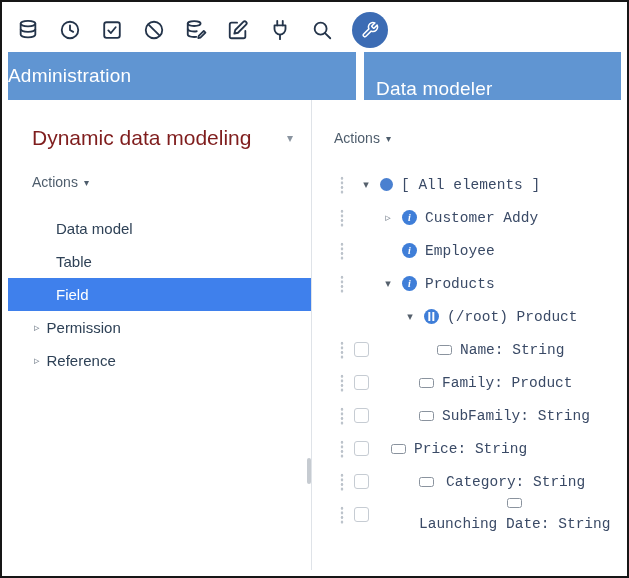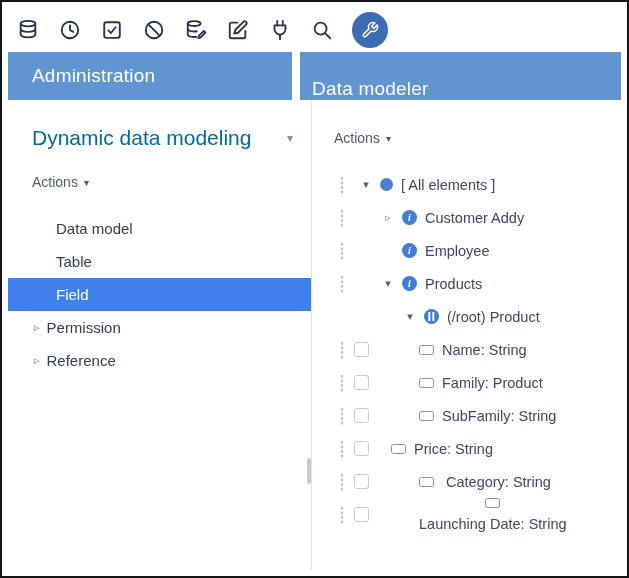--- a/index.html
+++ b/index.html
@@ -24,31 +24,31 @@
     background: #fff;
   }
   .tb-btn { width: 24px; height: 24px; flex: none; display: flex; align-items: center; justify-content: center; cursor: pointer; }
   .tb-btn svg { width: 22px; height: 22px; }
   .tb-btn.active { width: 36px; height: 36px; border-radius: 50%; background: #3c6cb4; color: #fff; }
   .tb-btn.active svg { width: 18px; height: 18px; }
 
   
   .headers { flex: none; display: flex; gap: 8px; height: 48px; }
   .hdr { background: #6095d2; color: #fff; display: flex; align-items: center; font-size: 19px; letter-spacing: .2px; }
-  .hdr.left  { width: 284px; flex: none; padding-left: 24px; }
+  .hdr.left  { width: 348px; flex: none; }
   .hdr.right { flex: 1; padding-left: 12px; align-items: flex-end; }
 
   
   .body { flex: 1; display: flex; gap: 8px; min-height: 0; }
   .panel { background: #fff; position: relative; }
   .left-panel { width: 304px; flex: none; border-right: 1px solid #dfe3e8; }
   .right-panel { flex: 1; overflow: hidden; }
 
   .panel-title-row { margin: 26px 18px 0 24px; display: flex; align-items: center; justify-content: space-between; }
-  .panel-title { font-size: 21px; color: #0369a1; }
+  .panel-title { font-size: 21px; color: #7f1d1d; }
   .title-caret { color: #8a94a0; font-size: 12px; cursor: pointer; }
 
   .actions-row { display: flex; align-items: center; gap: 6px; font-size: 14px; color: #4e5d6c; cursor: pointer; width: max-content; }
   .left-panel  .actions-row { margin: 24px 0 0 24px; }
   .right-panel .actions-row { margin: 30px 0 0 14px; }
   .a-caret { font-size: 10px; color: #4e5d6c; }
 
   .menu { margin-top: 22px; }
   .menu-item { height: 33px; display: flex; align-items: center; font-size: 15px; color: #2e4156; padding-left: 48px; cursor: pointer; }
   .menu-item.expandable { padding-left: 26px; gap: 7px; }
@@ -72,21 +72,21 @@
   .t-circle { width: 13px; height: 13px; border-radius: 50%; background: #4a80d0; flex: none; }
   .t-info {
     width: 15px; height: 15px; border-radius: 50%; background: #3f7ed8; color: #fff;
     display: flex; align-items: center; justify-content: center;
     font-size: 10px; font-weight: bold; font-style: italic; flex: none;
     font-family: "Liberation Serif", serif;
   }
   .t-entity { font-style: normal; font-size: 13px; letter-spacing: .5px; font-family: "Liberation Sans", sans-serif; }
   .t-field { width: 15px; height: 10px; border: 1.5px solid #8a939e; border-radius: 2.5px; flex: none; }
   .t-key svg { width: 18px; height: 13px; display: block; color: #7b8692; }
-  .t-label { white-space: nowrap; }
+  .t-label { white-space: nowrap; font-family: Liberation Mono, monospace; }
 </style>
 </head>
 <body>
 
 <div class="frame">
 
   <div class="toolbar">
       <div class="tb-btn">
         <svg viewBox="0 0 24 24" fill="none" stroke="currentColor" stroke-width="2">
           <ellipse cx="12" cy="5" rx="8" ry="3"></ellipse>
@@ -230,21 +230,21 @@
             <span class="t-handle" style="visibility: hidden;"></span>
             <div class="t-group" style="margin-left: 60px;">
               <span class="t-caret down">▾</span>
               <span class="t-info t-entity">II</span>
               <span class="t-label">(/root) Product</span>
             </div>
           </div>
           <div class="tree-row">
             <span class="t-handle"></span>
             <span class="t-check"></span>
-            <div class="t-group" style="margin-left: 50px;">
+            <div class="t-group" style="margin-left: 68px;">
               <span class="t-field"></span>
               <span class="t-label">Name: String</span>
             </div>
           </div>
           <div class="tree-row">
             <span class="t-handle"></span>
             <span class="t-check"></span>
             <div class="t-group" style="margin-left: 50px;">
               <span class="t-field"></span>
               <span class="t-label">Family: Product</span>

